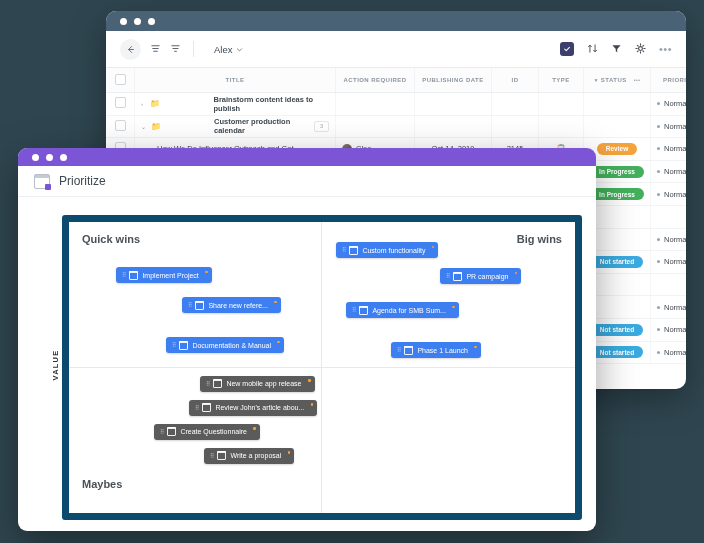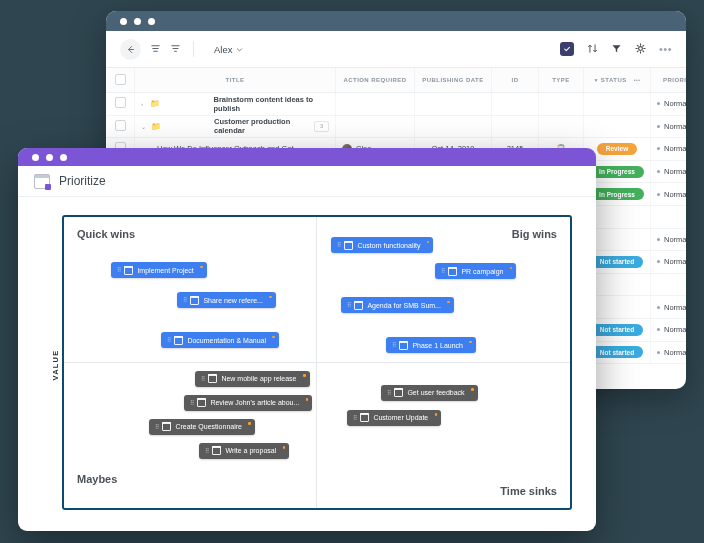--- a/index.html
+++ b/index.html
@@ -123,21 +123,21 @@
   }
   .axis-value{
     position:absolute;left:22px;top:50%;transform:translateY(-50%) rotate(-90deg);
     font-size:7.5px;font-weight:700;letter-spacing:1.2px;color:#2b3138;
   }
   .axis-effort{
     position:absolute;left:0;right:0;bottom:6px;text-align:center;
     font-size:7.5px;font-weight:700;letter-spacing:1.2px;color:#2b3138;
   }
   .matrix{
-    width:100%;height:100%;border:2px solid #0c4a6e;border-radius:3px;
+    width:100%;height:100%;border:7px solid #0c4a6e;border-radius:3px;
     display:grid;grid-template-columns:1fr 1fr;grid-template-rows:1fr 1fr;
     background:#fff;position:relative;
   }
   .quad{position:relative;border-right:1px solid #e6e9ec;border-bottom:1px solid #e6e9ec;}
   .quad.q2,.quad.q4{border-right:none;}
   .quad.q3,.quad.q4{border-bottom:none;}
   .qlabel{
     position:absolute;font-size:11px;font-weight:700;color:#4a5159;white-space:nowrap;
   }
   .q1 .qlabel{left:13px;top:11px;}
@@ -504,30 +504,15 @@
             <span>Create Questionnaire</span>
             <span class="dotmark"></span>
           </div>
           <div class="card dark" style="left: 135px; top: 80px;">
             <span class="grip">⠿</span>
             <span class="cal"></span>
             <span>Write a proposal</span>
             <span class="dotmark"></span>
           </div>
         </div>
-      <div class="quad q4" id="quad-q4">
-        <div class="qlabel">Time sinks</div>
-      <div class="card dark" style="left: 64px; top: 22px;">
-            <span class="grip">⠿</span>
-            <span class="cal"></span>
-            <span>Get user feedback</span>
-            <span class="dotmark"></span>
-          </div>
-          <div class="card dark" style="left: 30px; top: 47px;">
-            <span class="grip">⠿</span>
-            <span class="cal"></span>
-            <span>Customer Update</span>
-            <span class="dotmark"></span>
-          </div>
-        </div>
     </div>
   </div>
 </div>
 
 </body></html>

